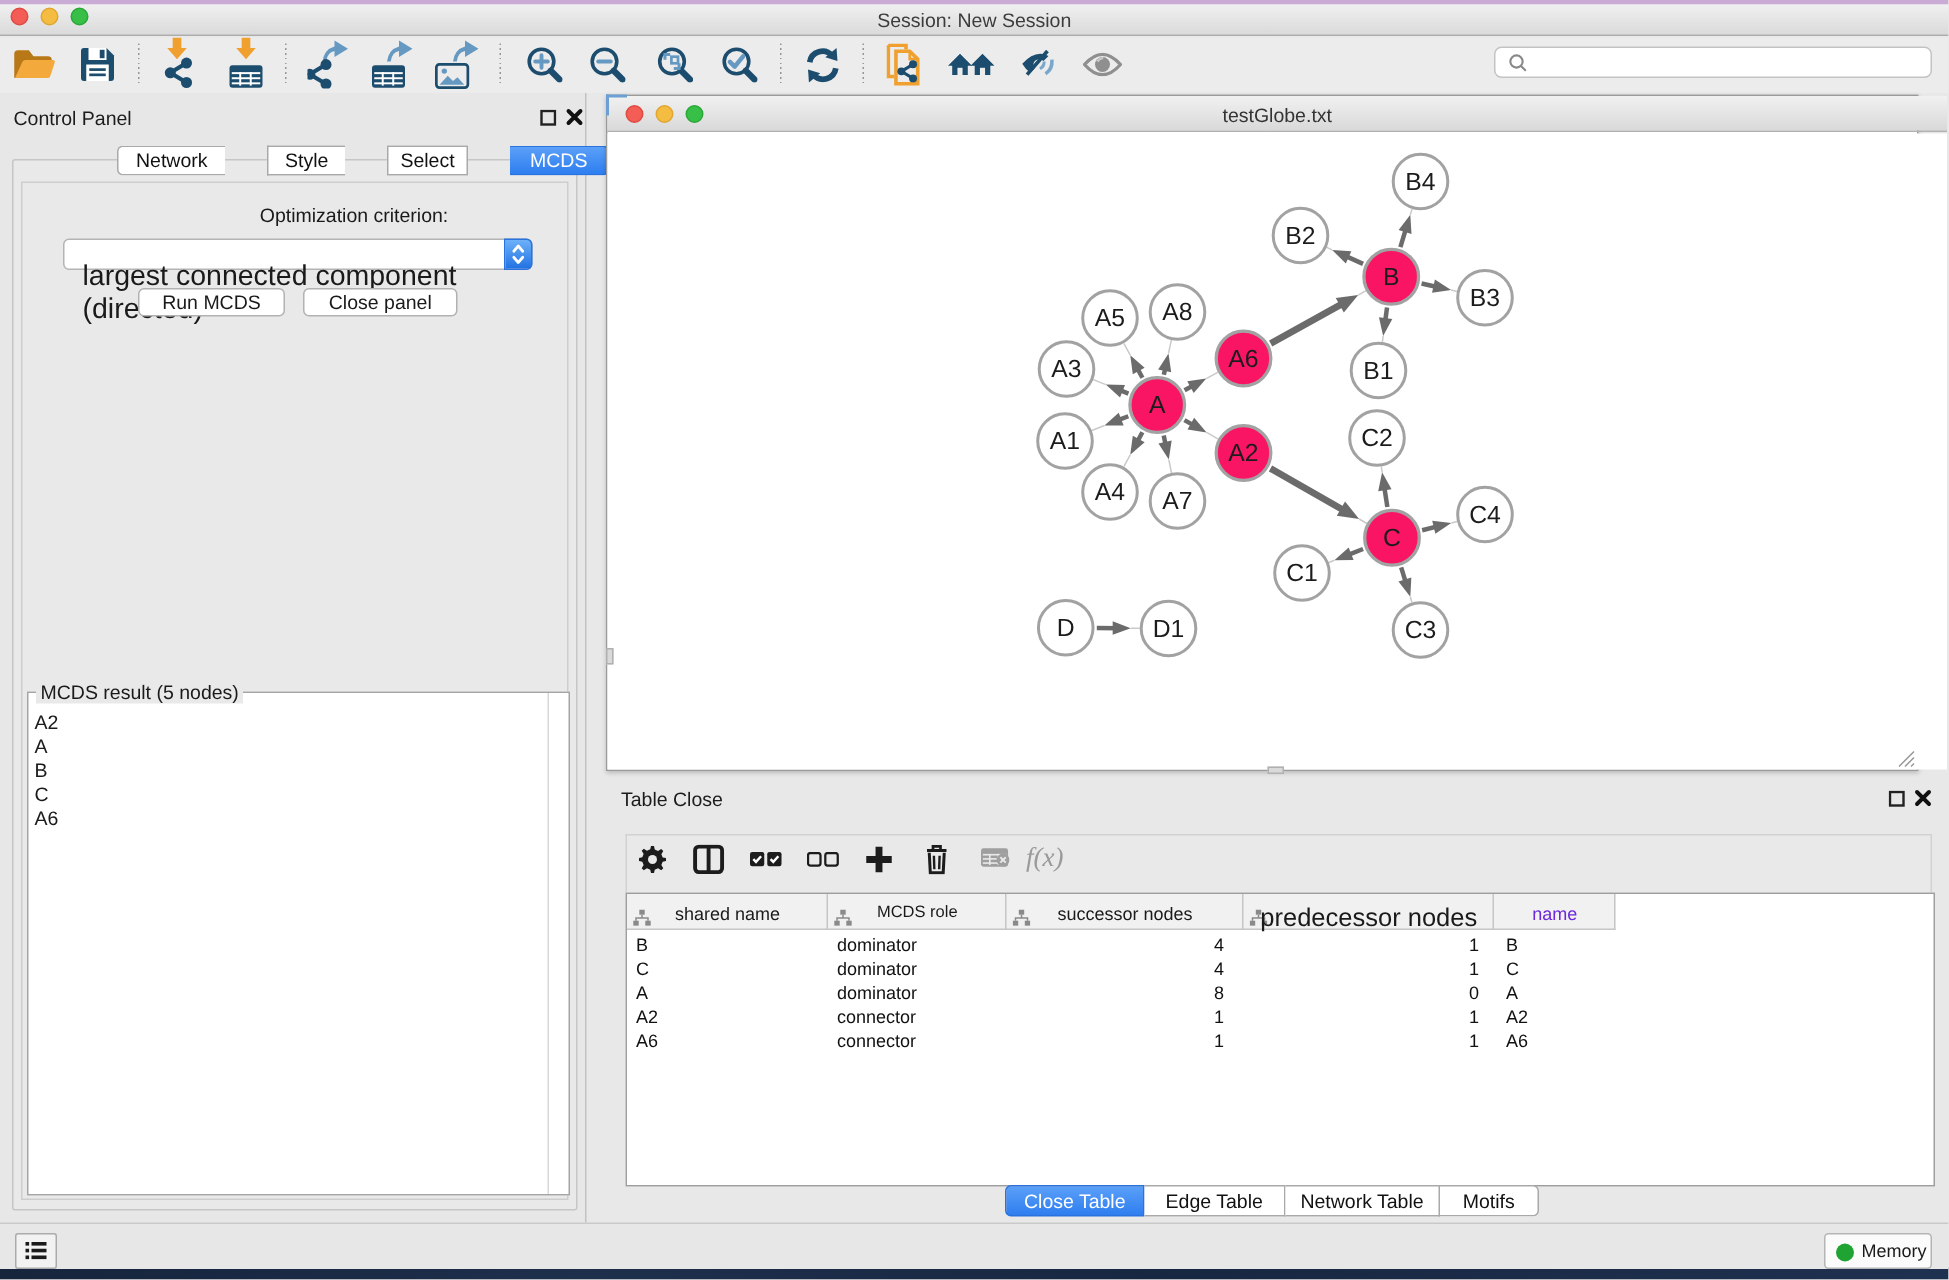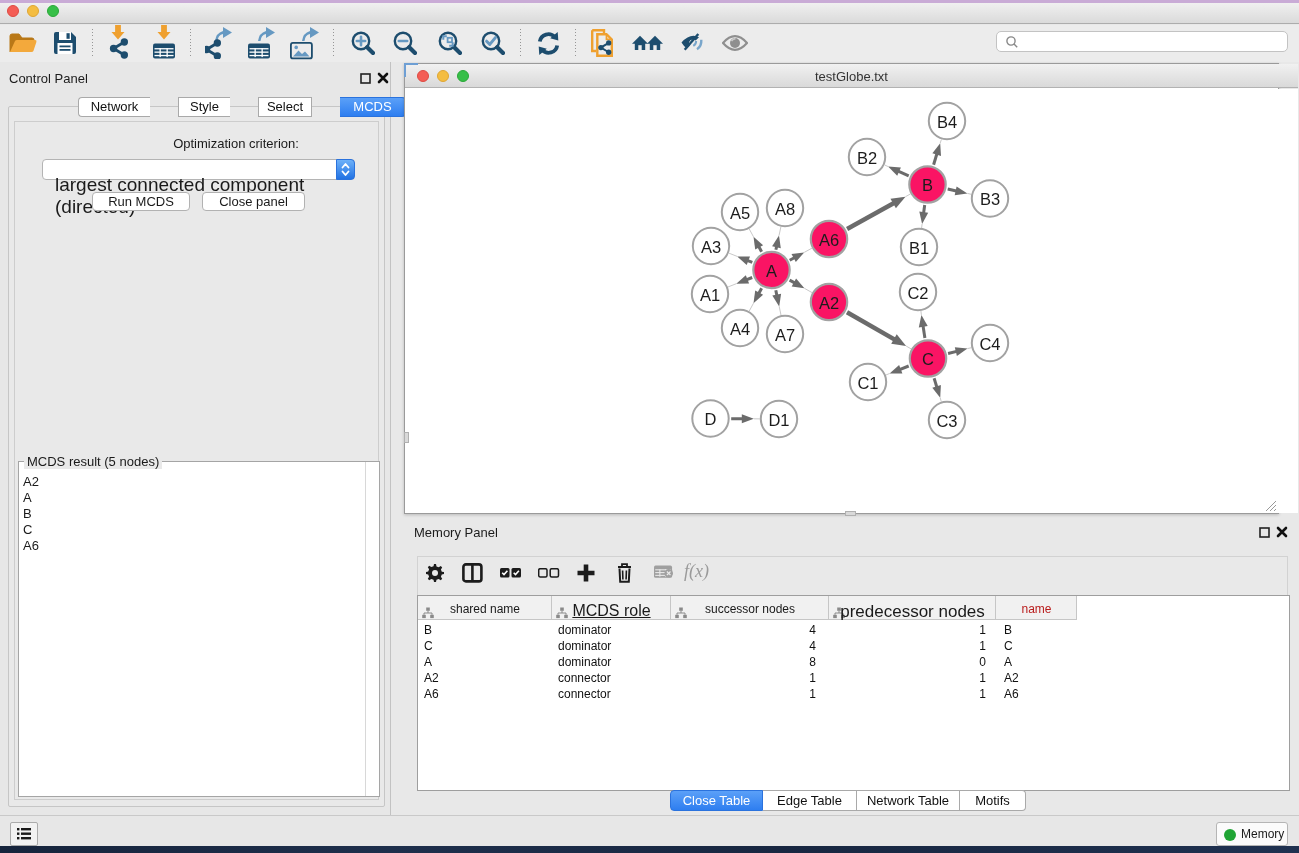--- a/index.html
+++ b/index.html
@@ -10,20 +10,21 @@
 </head>
 <body>
 
 <div class="abs" style="left:0;top:0;width:1299px;height:3px;background:#c9abd6;"></div>
 <div class="abs" style="left:0;top:845px;width:1299px;height:8px;background:linear-gradient(90deg,#16243c,#1e2f4c 30%,#182741 60%,#1f3150);"></div>
 
 <div class="abs" style="left:0;top:3px;width:1299px;height:21px;background:linear-gradient(#f0f0f0,#dadada);border-bottom:1px solid #acacac;">
   <div class="abs" style="left:7px;top:2px;width:12px;height:12px;border-radius:50%;background:#f45d55;border:0.5px solid #dd4b43;"></div>
   <div class="abs" style="left:27px;top:2px;width:12px;height:12px;border-radius:50%;background:#f4bd41;border:0.5px solid #dfa633;"></div>
   <div class="abs" style="left:47px;top:2px;width:12px;height:12px;border-radius:50%;background:#37bf48;border:0.5px solid #2aa838;"></div>
+  <div class="abs" style="left:0;top:3px;width:1299px;text-align:center;font-size:13px;color:#3c3c3c;">Session: New Session</div>
 </div>
 
 <div class="abs" id="toolbar" style="left:0;top:25px;width:1299px;height:37px;background:#ececec;"></div>
 <svg class="abs" style="left:8px;top:30px;" width="30" height="26" viewBox="0 0 30 26">
     <path d="M2 22 L2 6 Q2 4 4 4 L11 4 L14 8 L24 8 Q26 8 26 10 L26 13" fill="#b97817" stroke="#b97817"></path>
     <path d="M2 22 L7 11 Q7.5 10 9 10 L27 10 Q29 10 28.4 12 L25.4 21 Q25 22 23.5 22 Z" fill="#f3a93c"></path>
   </svg>
 <svg class="abs" style="left:52px;top:30px;" width="26" height="26" viewBox="0 0 26 26">
     <path d="M2 4 Q2 2 4 2 L19 2 L24 7 L24 22 Q24 24 22 24 L4 24 Q2 24 2 22 Z" fill="#1d4d6e"></path>
     <rect x="7" y="2" width="12" height="8" fill="#fff"></rect>
@@ -318,21 +319,21 @@
 <text x="374" y="330.5" text-anchor="middle" dominant-baseline="central" font-family="Liberation Sans, sans-serif" font-size="16.5" fill="#1c1c1c">D1</text>
 </svg>
   </div>
   <svg class="abs" style="right:1px;bottom:1px;" width="14" height="14" viewBox="0 0 14 14">
       <path d="M13 3 L3 13 M13 7 L7 13 M13 11 L11 13" stroke="#999" stroke-width="1"></path>
     </svg>
   <div class="abs" style="left:-1px;top:368px;width:5px;height:11px;background:#d9d9d9;border:1px solid #b0b0b0;"></div>
   <div class="abs" style="left:440px;bottom:-3px;width:11px;height:5px;background:#d9d9d9;border:1px solid #b0b0b0;"></div>
 </div>
 
-<div class="abs" style="left:414px;top:525px;font-size:13px;color:#1c1c1c;">Memory Panel</div>
+<div class="abs" style="left:414px;top:525px;font-size:13px;color:#1c1c1c;">Table Close</div>
 <svg class="abs" style="left:1259px;top:527px;" width="11" height="11" viewBox="0 0 11 11">
     <rect x="1" y="1" width="9" height="9" fill="none" stroke="#222" stroke-width="1.6"></rect>
   </svg>
 <svg class="abs" style="left:1276px;top:526px;" width="12" height="12" viewBox="0 0 12 12">
     <path d="M2 2 L10 10 M10 2 L2 10" stroke="#111" stroke-width="2.6" stroke-linecap="round"></path>
   </svg>
 
 <div class="abs" id="tabletoolbar" style="left:417px;top:556px;width:871px;height:39px;background:#e9e9e9;border:1px solid #d2d2d2;border-bottom:none;"></div>
 <svg class="abs" style="left:426px;top:564px;" width="18" height="18" viewBox="0 0 18 18">
     <g fill="#1c1c1c">
@@ -400,21 +401,21 @@
 <div class="abs" style="left:0px;top:6px;width:134px;text-align:center;font-size:12px;color:#1a1a1a;">shared name</div>
 <div class="abs" style="left:134px;top:0;width:119px;height:24px;border-right:1px solid #c6c6c6;"></div>
 <div class="abs" style="left:138px;top:7px;"><svg width="12" height="12" viewBox="0 0 12 12" style="vertical-align:-2px;">
           <g fill="#8a8a8a">
             <rect x="4.2" y="0.5" width="3.6" height="3.3"></rect>
             <rect x="0.2" y="7.8" width="3.6" height="3.3"></rect>
             <rect x="8.2" y="7.8" width="3.6" height="3.3"></rect>
           </g>
           <path d="M6 3.8 L6 6 M2 7.8 L2 6 L10 6 L10 7.8" fill="none" stroke="#8a8a8a" stroke-width="1"></path>
         </svg></div>
-<div class="abs" style="left:134px;top:6px;width:119px;text-align:center;font-size:16px;color:#1a1a1a;text-decoration:underline;">MCDS role</div>
+<div class="abs" style="left:134px;top:6px;width:119px;text-align:center;font-size:11px;color:#1a1a1a;">MCDS role</div>
 <div class="abs" style="left:253px;top:0;width:158px;height:24px;border-right:1px solid #c6c6c6;"></div>
 <div class="abs" style="left:257px;top:7px;"><svg width="12" height="12" viewBox="0 0 12 12" style="vertical-align:-2px;">
           <g fill="#8a8a8a">
             <rect x="4.2" y="0.5" width="3.6" height="3.3"></rect>
             <rect x="0.2" y="7.8" width="3.6" height="3.3"></rect>
             <rect x="8.2" y="7.8" width="3.6" height="3.3"></rect>
           </g>
           <path d="M6 3.8 L6 6 M2 7.8 L2 6 L10 6 L10 7.8" fill="none" stroke="#8a8a8a" stroke-width="1"></path>
         </svg></div>
 <div class="abs" style="left:253px;top:6px;width:158px;text-align:center;font-size:12px;color:#1a1a1a;">successor nodes</div>
@@ -422,21 +423,21 @@
 <div class="abs" style="left:415px;top:7px;"><svg width="12" height="12" viewBox="0 0 12 12" style="vertical-align:-2px;">
           <g fill="#8a8a8a">
             <rect x="4.2" y="0.5" width="3.6" height="3.3"></rect>
             <rect x="0.2" y="7.8" width="3.6" height="3.3"></rect>
             <rect x="8.2" y="7.8" width="3.6" height="3.3"></rect>
           </g>
           <path d="M6 3.8 L6 6 M2 7.8 L2 6 L10 6 L10 7.8" fill="none" stroke="#8a8a8a" stroke-width="1"></path>
         </svg></div>
 <div class="abs" style="left:411px;top:6px;width:167px;text-align:center;font-size:17px;color:#1a1a1a;">predecessor nodes</div>
 <div class="abs" style="left:578px;top:0;width:81px;height:24px;"></div>
-<div class="abs" style="left:578px;top:6px;width:81px;text-align:center;font-size:12px;color:#b91c1c;">name</div>
+<div class="abs" style="left:578px;top:6px;width:81px;text-align:center;font-size:12px;color:#6d28d9;">name</div>
     </div>
   <div class="abs" id="tablerows" style="left:0;top:27px;width:871px;">
       <div class="abs" style="left:6px;top:0px;font-size:12px;color:#111;">B</div>
 <div class="abs" style="left:140px;top:0px;font-size:12px;color:#111;">dominator</div>
 <div class="abs" style="left:253px;top:0px;width:145px;text-align:right;font-size:12px;color:#111;">4</div>
 <div class="abs" style="left:411px;top:0px;width:157px;text-align:right;font-size:12px;color:#111;">1</div>
 <div class="abs" style="left:586px;top:0px;font-size:12px;color:#111;">B</div>
 <div class="abs" style="left:6px;top:16px;font-size:12px;color:#111;">C</div>
 <div class="abs" style="left:140px;top:16px;font-size:12px;color:#111;">dominator</div>
 <div class="abs" style="left:253px;top:16px;width:145px;text-align:right;font-size:12px;color:#111;">4</div>

